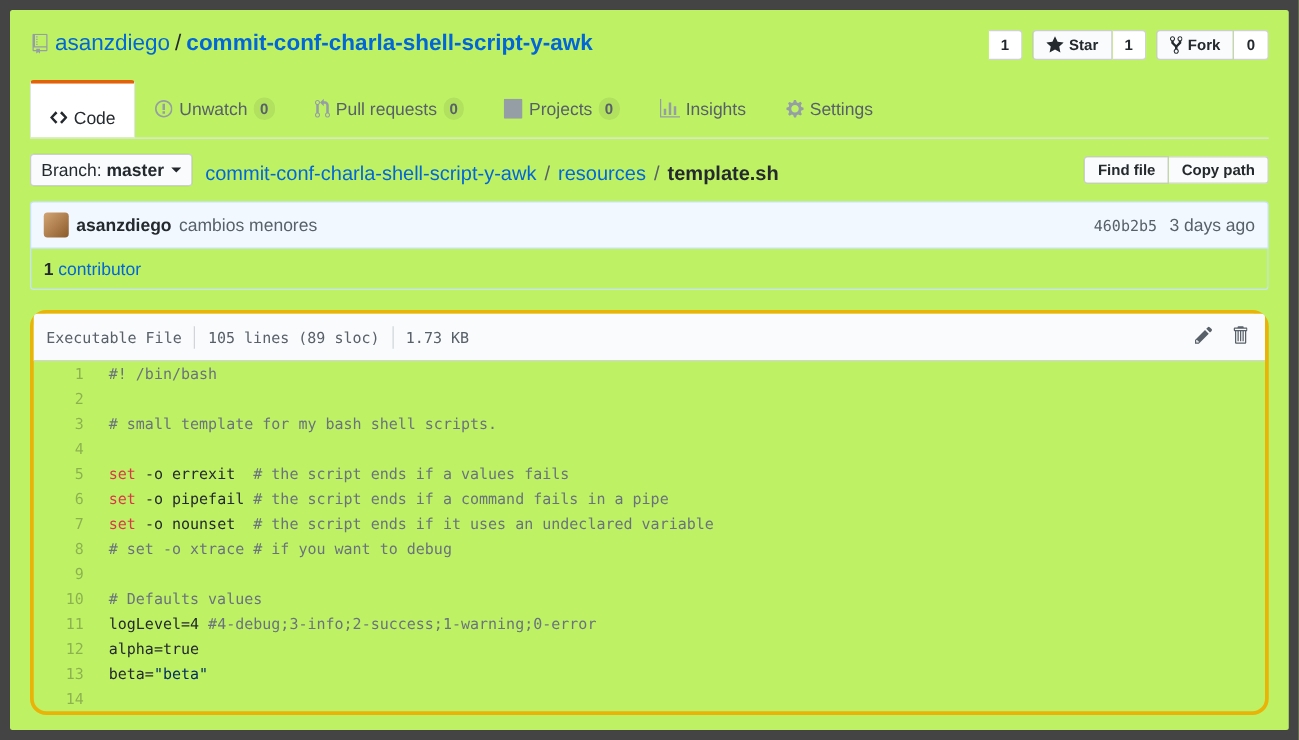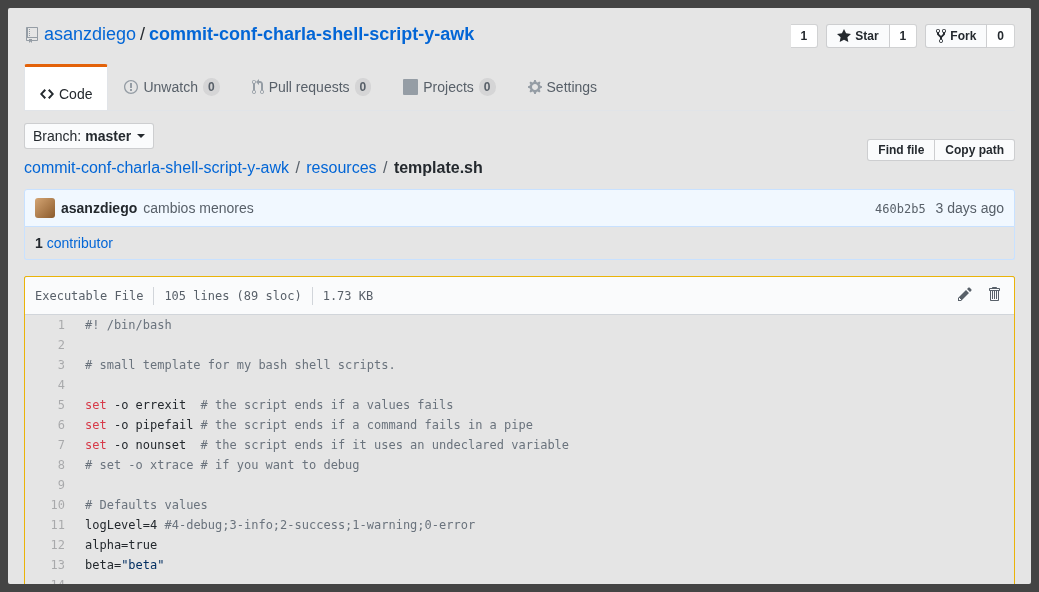--- a/index.html
+++ b/index.html
@@ -1,17 +1,17 @@
 <!DOCTYPE html>
 <html><head>
 <meta charset="utf-8">
 <style>
 * { box-sizing: border-box; margin: 0; padding: 0; }
 body { font-family: -apple-system, BlinkMacSystemFont, "Segoe UI", Helvetica, Arial, sans-serif; font-size: 14px; color: #24292e; background: #444; padding: 8px; }
-.window { background: #e5e5e5; width: 1023px; height: 576px; margin: 0 auto; overflow: hidden; border-radius: 2px; }
+.window { background: #bef264; width: 1023px; height: 576px; margin: 0 auto; overflow: hidden; border-radius: 2px; }
 .container { padding: 0 16px; }
 a { color: #0366d6; text-decoration: none; }
 
 .repohead { padding-top: 16px; display: flex; justify-content: space-between; align-items: flex-start; }
 .repo-title { font-size: 18px; font-weight: 400; display: flex; align-items: center; gap: 4px; }
 .repo-title .icon { fill: #959da5; vertical-align: text-bottom; }
 .repo-actions { display: flex; gap: 8px; }
 .btn-group { display: flex; }
 .btn { display: inline-flex; align-items: center; gap: 4px; padding: 3px 10px; font-size: 12px; font-weight: 600; color: #24292e; background: #fafbfc; border: 1px solid rgba(27,31,35,.2); border-radius: 3px; cursor: pointer; white-space: nowrap; }
 .btn-group .btn:first-child { border-radius: 3px 0 0 3px; }
@@ -20,42 +20,42 @@
 .caret { display: inline-block; width: 0; height: 0; border-left: 4px solid transparent; border-right: 4px solid transparent; border-top: 4px solid currentColor; margin-left: 2px; }
 
 .reponav { border-bottom: 1px solid #e1e4e8; display: flex; margin-top: 16px; }
 .reponav-item { display: flex; align-items: center; gap: 5px; padding: 7px 15px 8px; color: #586069; border: 1px solid transparent; border-bottom: 0; cursor: pointer; }
 .reponav-item.selected { color: #24292e; background: #fff; border-color: #e36209 #e1e4e8 transparent; border-top: 3px solid #e36209; border-radius: 3px 3px 0 0; padding-top: 19px; }
 .reponav-item svg { fill: #959da5; }
 .reponav-item.selected svg { fill: #24292e; }
 .counter { background: rgba(27,31,35,.08); border-radius: 20px; font-size: 12px; font-weight: 600; padding: 2px 5px; color: #586069; min-width: 16px; text-align: center; }
 
 .file-nav { display: flex; align-items: center; justify-content: space-between; padding: 12px 0; }
-.file-nav-left { display: flex; align-items: flex-start; gap: 10px; flex-direction: column; }
+.file-nav-left { display: flex; align-items: flex-end; gap: 10px; }
 .branch-select { font-size: 14px; padding: 4px 8px; }
 .breadcrumb { font-size: 16px; }
 .breadcrumb .sep { color: #586069; margin: 0 2px; }
 .breadcrumb strong { color: #24292e; }
 .file-nav-right { display: flex; }
 .file-nav-right .btn { border-radius: 0; border-left-width: 0; }
 .file-nav-right .btn:first-child { border-radius: 3px 0 0 3px; border-left-width: 1px; }
 .file-nav-right .btn:last-child { border-radius: 0 3px 3px 0; }
 
 .commit-tease { background: #f1f8ff; border: 1px solid #c8e1ff; border-radius: 3px 3px 0 0; padding: 8px 10px; display: flex; justify-content: space-between; align-items: center; }
 .commit-tease-left { display: flex; align-items: center; gap: 6px; }
 .avatar { width: 20px; height: 20px; border-radius: 3px; background: linear-gradient(135deg,#d4a574,#8b5a2b); }
 .author { font-weight: 600; color: #24292e; }
 .commit-msg { color: #586069; }
 .commit-sha { font-family: SFMono-Regular, Consolas, Menlo, monospace; font-size: 12px; color: #586069; }
 .commit-time { color: #586069; margin-left: 6px; }
 
 .contrib-bar { border: 1px solid #c8e1ff; border-top: 0; border-radius: 0 0 3px 3px; padding: 8px 10px; font-size: 14px; }
 .contrib-bar strong { color: #24292e; }
 
-.file-box { border: 1px solid #eab308; border-radius: 2px; margin-top: 16px; }
+.file-box { border: 3px solid #eab308; border-radius: 13px; margin-top: 16px; }
 .file-header { background: #fafbfc; border-bottom: 1px solid #d1d5da; padding: 5px 10px; display: flex; justify-content: space-between; align-items: center; border-radius: 3px 3px 0 0; }
 .file-info { font-family: SFMono-Regular, Consolas, Menlo, monospace; font-size: 12px; color: #586069; display: flex; align-items: center; gap: 10px; }
 .file-info .divider { display: inline-block; width: 1px; height: 18px; background: #d1d5da; }
 .file-actions { display: flex; align-items: center; gap: 8px; }
 .file-actions .btn-group .btn { border-radius: 0; border-left-width: 0; }
 .file-actions .btn-group .btn:first-child { border-radius: 3px 0 0 3px; border-left-width: 1px; }
 .file-actions .btn-group .btn:last-child { border-radius: 0 3px 3px 0; }
 .icon-btn { background: none; border: none; cursor: pointer; padding: 4px; fill: #586069; }
 
 .blob-wrapper { overflow-x: auto; }
@@ -128,20 +128,26 @@
     <span class="counter">0</span>
   </a>
   <a class="reponav-item">
     <svg width="15" height="16" viewBox="0 0 15 16">
             <path d="M10 12h3V2h-3v10zm-4-2h3V2H6v8zm-4 4h3V2H2v12zm-1 1h13V1H1v14zM14 0H1a1 1 0 0 0-1 1v14a1 1 0 0 0 1 1h13a1 1 0 0 0 1-1V1a1 1 0 0 0-1-1z"></path>
           </svg>
     <span>Projects</span>
     <span class="counter">0</span>
   </a>
   <a class="reponav-item">
+    <svg width="16" height="16" viewBox="0 0 16 16">
+            <path d="M16 14v1H0V0h1v14h15zM5 13H3V8h2v5zm4 0H7V3h2v10zm4 0h-2V6h2v7z"></path>
+          </svg>
+    <span>Insights</span>
+  </a>
+  <a class="reponav-item">
     <svg width="14" height="16" viewBox="0 0 14 16">
             <path d="M14 8.77v-1.6l-1.94-.64-.45-1.09.88-1.84-1.13-1.13-1.81.91-1.09-.45-.69-1.92h-1.6l-.63 1.94-1.11.45-1.84-.88-1.13 1.13.91 1.81-.45 1.09L0 7.23v1.59l1.94.64.45 1.09-.88 1.84 1.13 1.13 1.81-.91 1.09.45.69 1.92h1.59l.63-1.94 1.11-.45 1.84.88 1.13-1.13-.92-1.81.47-1.09L14 8.75v.02zM7 11c-1.66 0-3-1.35-3-3s1.34-3 3-3 3 1.35 3 3-1.34 3-3 3z"></path>
           </svg>
     <span>Settings</span>
   </a>
 </nav>
 
 <div class="file-nav">
   <div class="file-nav-left">
     <button class="btn branch-select">

